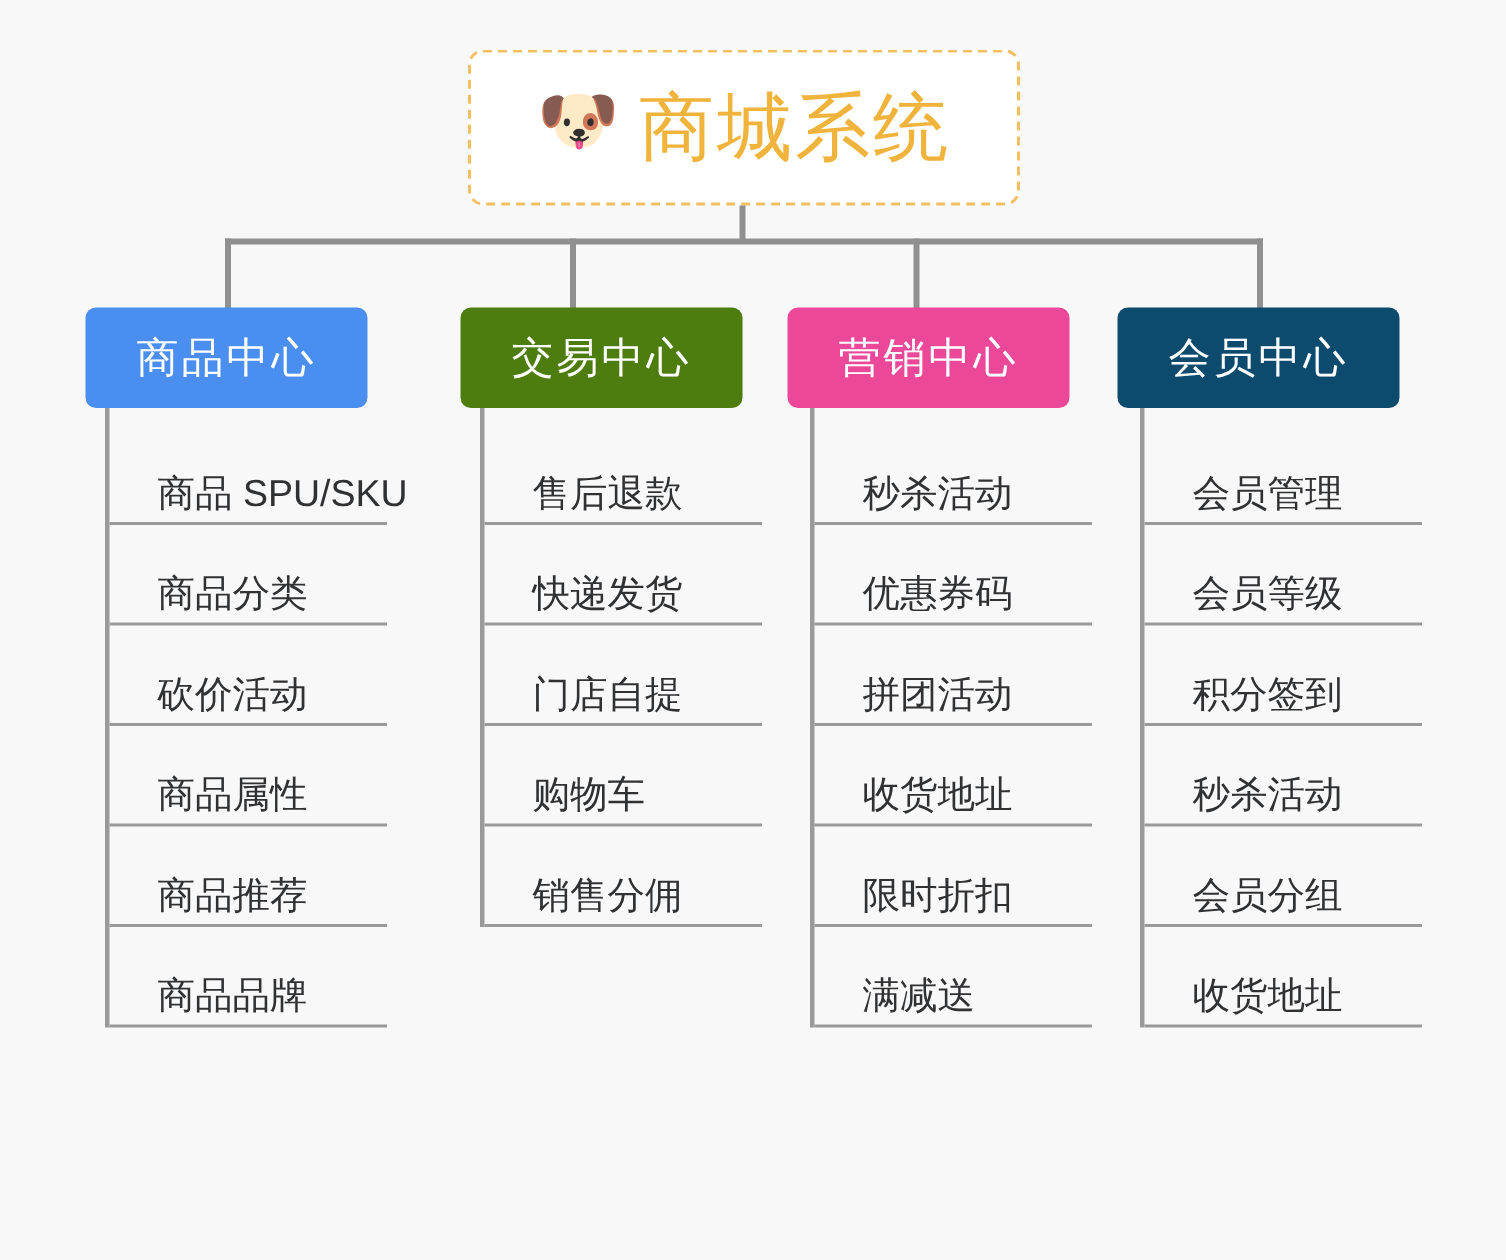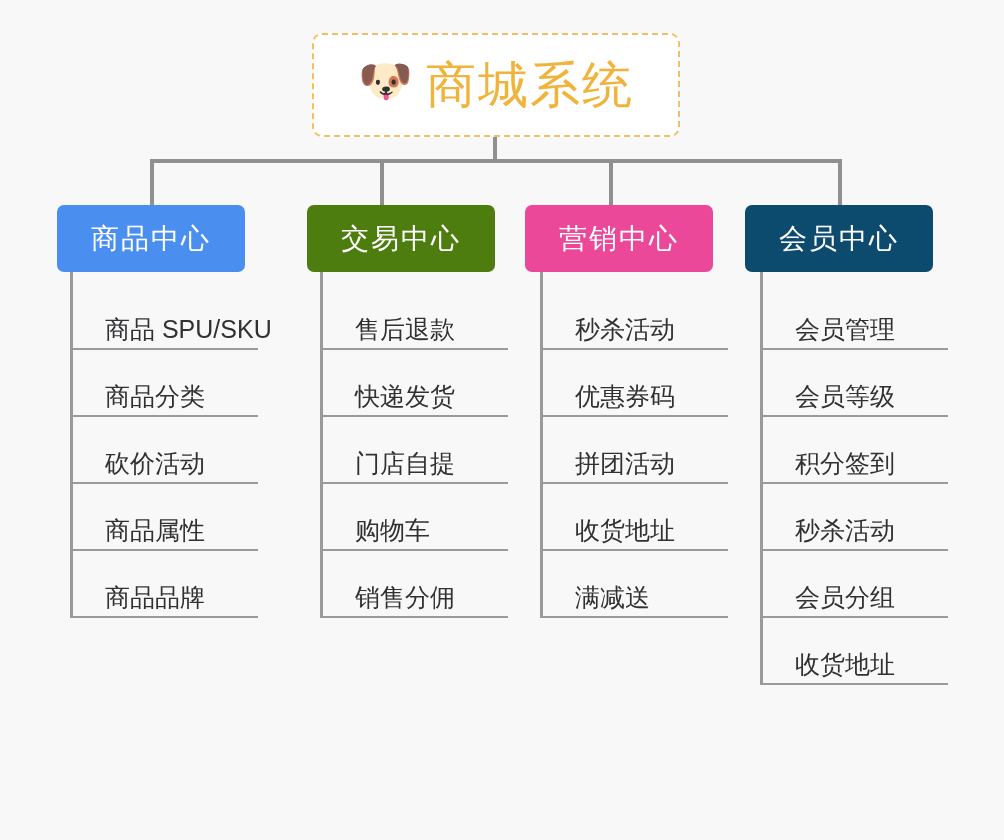--- a/index.html
+++ b/index.html
@@ -162,20 +162,23 @@
     <div class="leaf-item">
         <span class="leaf-label">商品分类</span>
       </div>
     <div class="leaf-item">
         <span class="leaf-label">砍价活动</span>
       </div>
     <div class="leaf-item">
         <span class="leaf-label">商品属性</span>
       </div>
     <div class="leaf-item">
+        <span class="leaf-label">商品推荐</span>
+      </div>
+    <div class="leaf-item">
         <span class="leaf-label">商品品牌</span>
       </div>
   </div>
 
   <div class="leaf-col" id="col-1" style="left:320px">
     <div class="leaf-item">
         <span class="leaf-label">售后退款</span>
       </div>
     <div class="leaf-item">
         <span class="leaf-label">快递发货</span>
@@ -198,20 +201,23 @@
     <div class="leaf-item">
         <span class="leaf-label">优惠券码</span>
       </div>
     <div class="leaf-item">
         <span class="leaf-label">拼团活动</span>
       </div>
     <div class="leaf-item">
         <span class="leaf-label">收货地址</span>
       </div>
     <div class="leaf-item">
+        <span class="leaf-label">限时折扣</span>
+      </div>
+    <div class="leaf-item">
         <span class="leaf-label">满减送</span>
       </div>
   </div>
 
   <div class="leaf-col" id="col-3" style="left:760px">
     <div class="leaf-item">
         <span class="leaf-label">会员管理</span>
       </div>
     <div class="leaf-item">
         <span class="leaf-label">会员等级</span>

